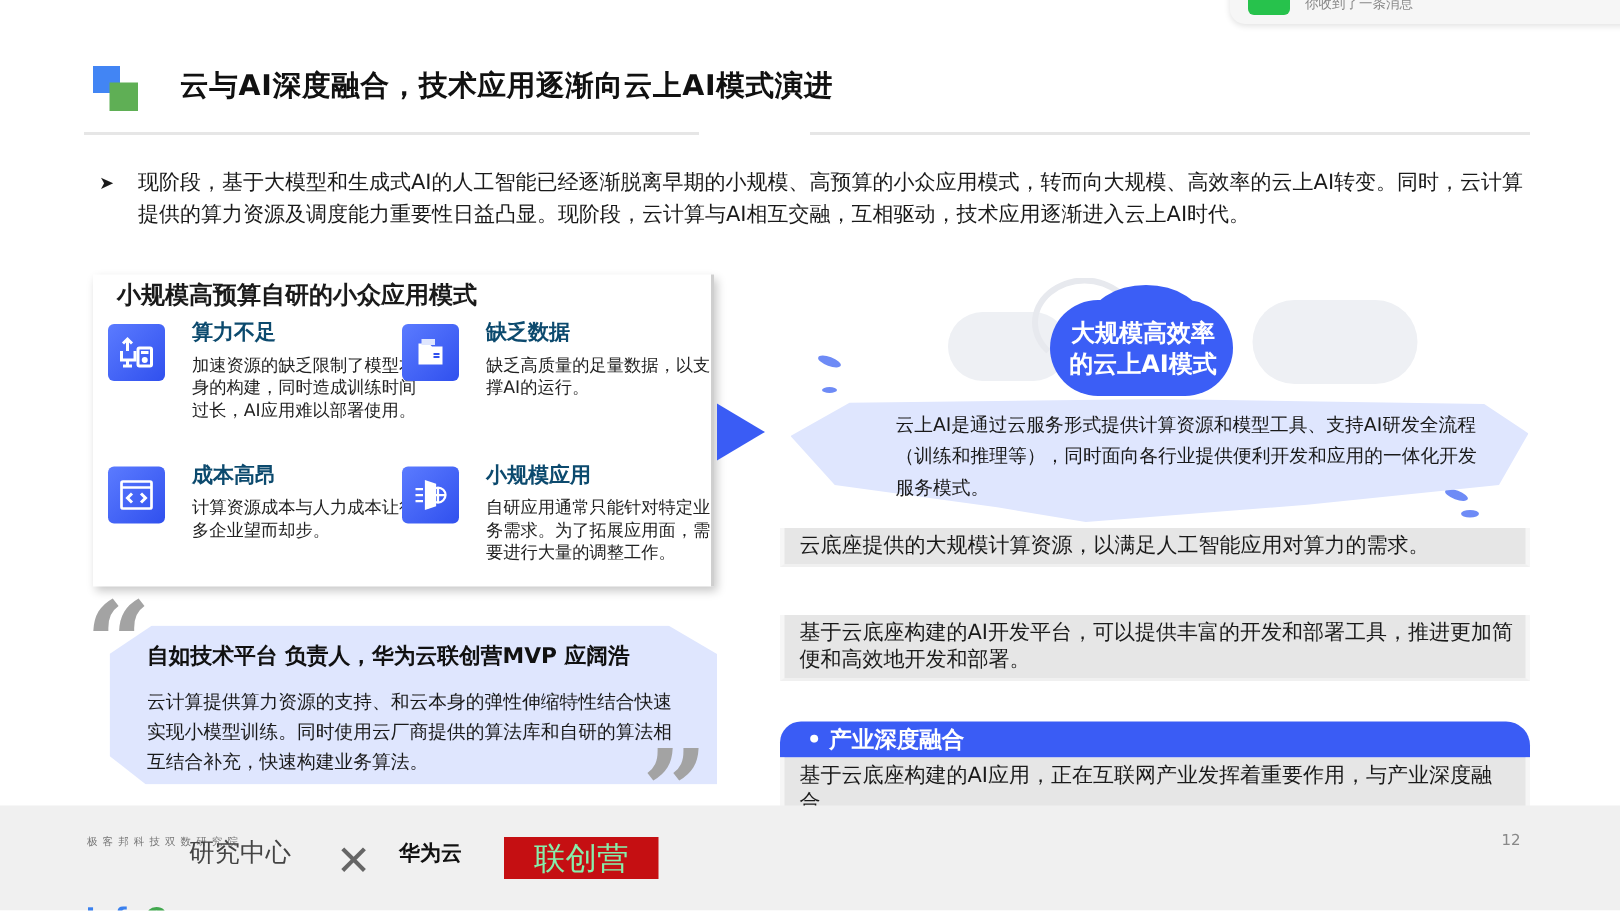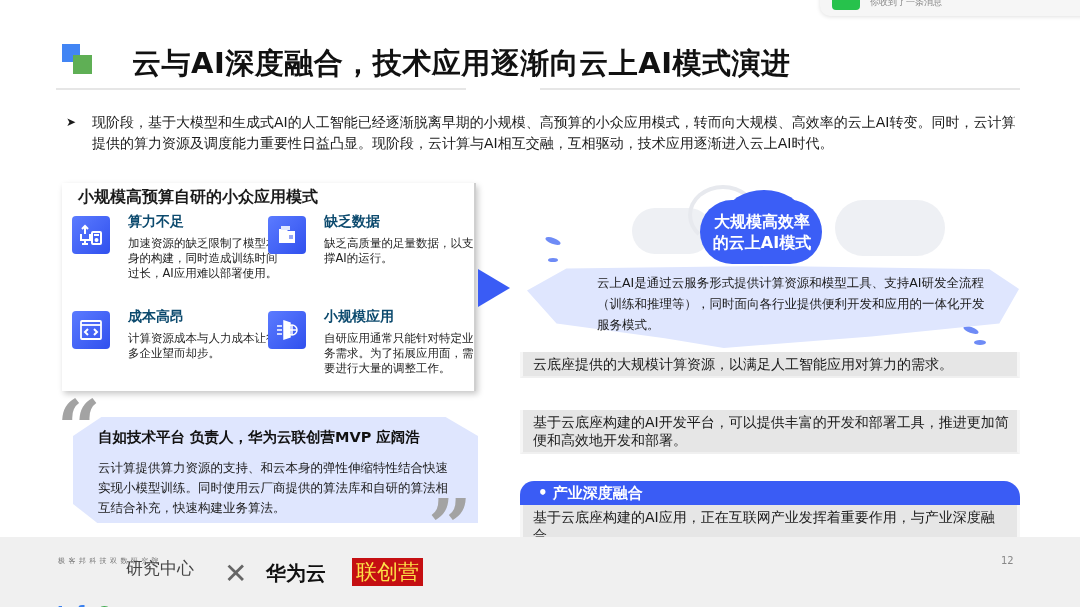--- a/index.html
+++ b/index.html
@@ -13,21 +13,21 @@
     position: absolute; left: 820px; top: -20px; width: 280px; height: 36px;
     background: #f6f6f6; border-radius: 10px; box-shadow: 0 1px 4px rgba(0,0,0,0.12);
   }
   .notif .app-dot { position: absolute; left: 12px; top: 16px; width: 28px; height: 14px; background: #27c24c; border-radius: 4px; }
   .notif .txt { position: absolute; left: 50px; top: 16px; font-size: 9px; color: #888; }
 
   .logo-mark { position: absolute; left: 62px; top: 44px; width: 32px; height: 32px; }
   .logo-mark .sq1 { position: absolute; left: 0; top: 0; width: 18px; height: 18px; background: #4285f4; }
   .logo-mark .sq2 { position: absolute; left: 11px; top: 11px; width: 19px; height: 19px; background: #5faf55; }
   .title {
-    position: absolute; left: 132px; top: 44px; font-size: 29px; font-weight: bold; letter-spacing: 0.5px; color: #111;
+    position: absolute; left: 120px; top: 44px; font-size: 19px; font-weight: bold; letter-spacing: 0.5px; color: #111;
   }
   .title-rule { position: absolute; left: 56px; top: 88px; width: 410px; height: 2px; background: #e6e6e6; }
   .title-rule2 { position: absolute; left: 540px; top: 88px; width: 480px; height: 2px; background: #e6e6e6; }
 
   .intro { position: absolute; left: 66px; top: 112px; width: 950px; font-size: 14px; line-height: 21px; color: #1a1a1a; }
   .intro .bullet { position: absolute; left: 0; top: 0; font-size: 12px; }
   .intro .text { margin-left: 26px; }
 
   
   .left-card {
@@ -88,22 +88,22 @@
     font-size: 14px; line-height: 18px; color: #1a1a1a; padding: 3px 8px 3px 10px;
   }
 
   
   .footer { position: absolute; left: 0; top: 537px; width: 1080px; height: 70px; background: #f0f0f0; }
   .f-sub { position: absolute; left: 58px; top: 556px; font-size: 7px; color: #777; letter-spacing: 3.4px; }
   .f-infoq { position: absolute; left: 57px; top: 568px; font-size: 18px; font-weight: bold; color: #3a80ee; margin-top: 34px; }
   .f-infoq .q { color: #41a84e; }
   .f-center { position: absolute; left: 126px; top: 557px; font-size: 17px; color: #444; }
   .f-x { position: absolute; left: 224px; top: 557px; font-size: 28px; color: #666; }
-  .f-hw { position: absolute; left: 266px; top: 560px; font-size: 20px; color: #111; font-weight: bold; }
-  .f-lc { position: absolute; left: 352px; top: 558px; height: 28px; padding: 0 4px; background: #c50f12; color: #fde047; font-size: 21px; line-height: 28px; }
+  .f-hw { position: absolute; left: 266px; top: 560px; font-size: 14px; color: #111; font-weight: bold; }
+  .f-lc { position: absolute; left: 336px; top: 558px; height: 28px; padding: 0 20px; background: #c50f12; color: #86efac; font-size: 21px; line-height: 28px; }
   .f-page { position: absolute; left: 1001px; top: 555px; font-size: 10px; color: #888; }
 </style>
 </head>
 <body>
 
 <div class="notif">
   <div class="app-dot"></div>
   <div class="txt">你收到了一条消息</div>
 </div>
 

